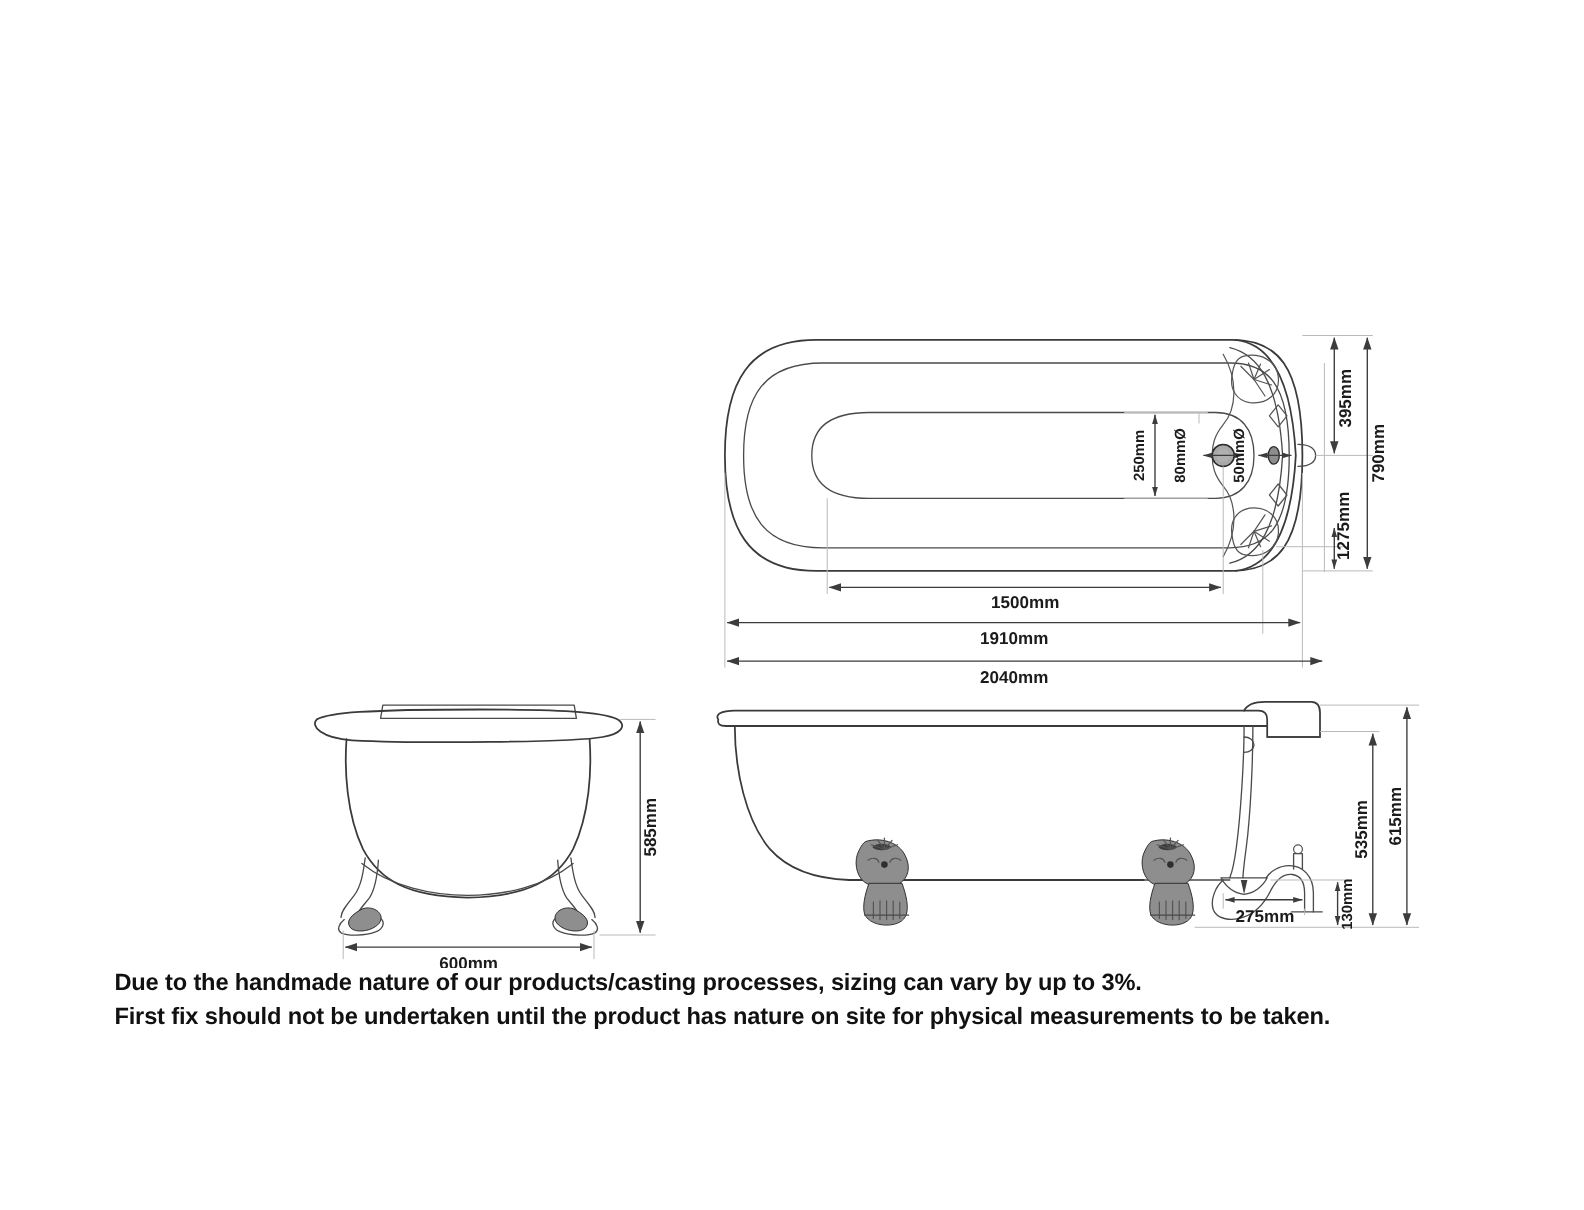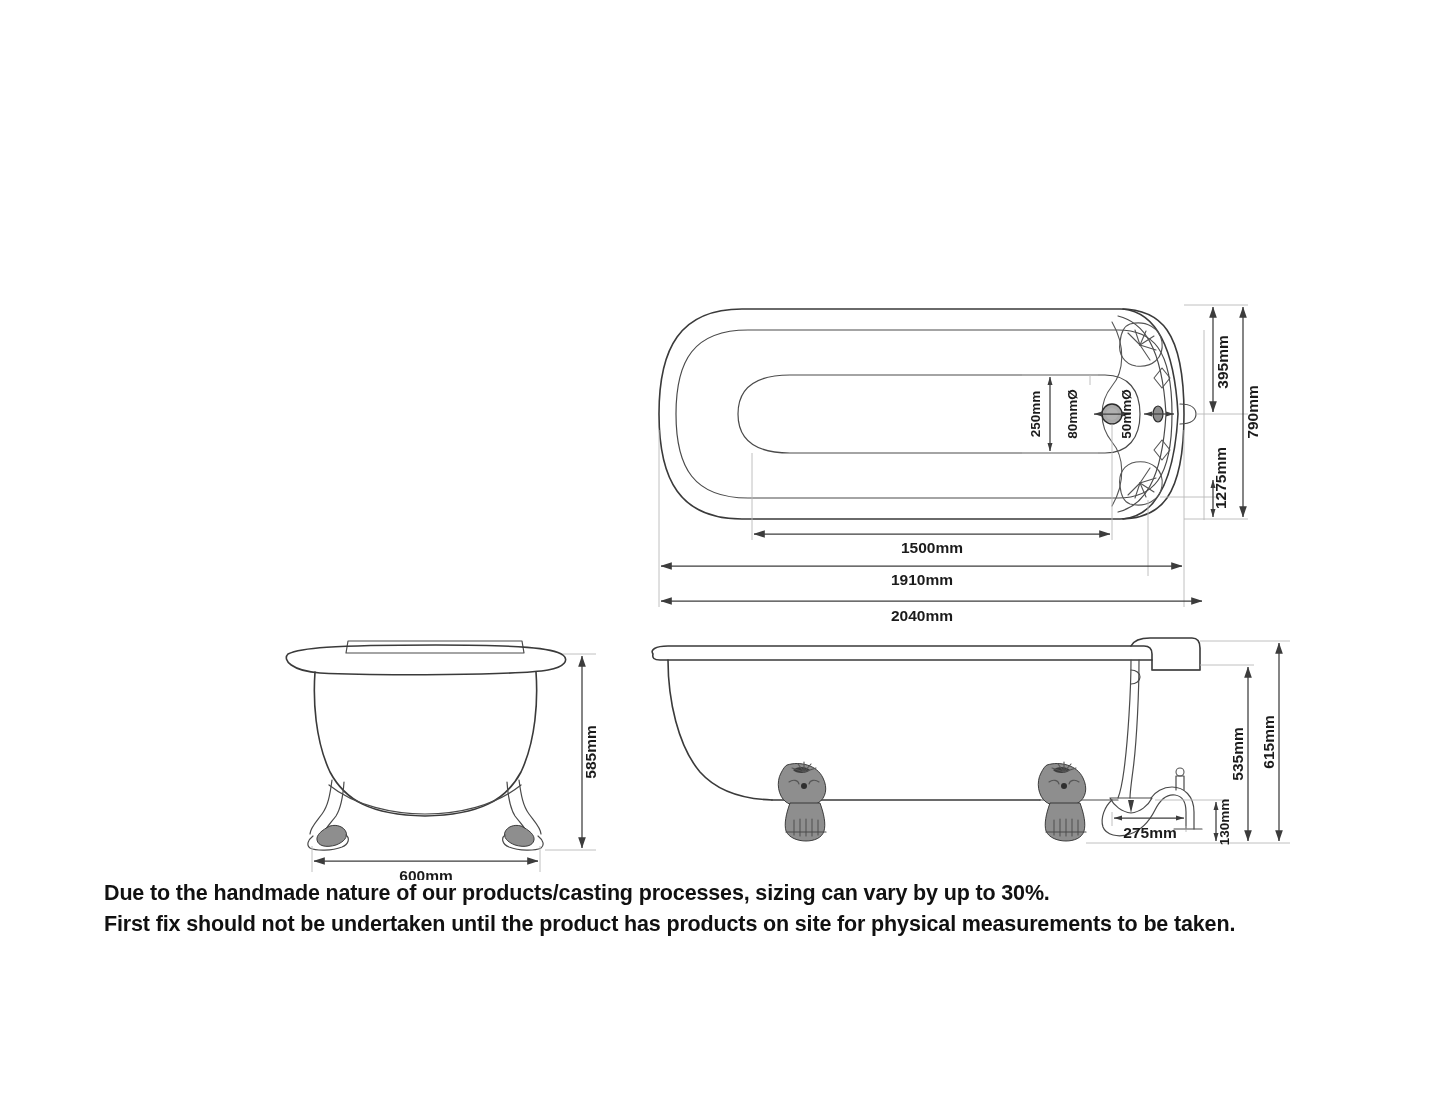--- a/index.html
+++ b/index.html
@@ -435,17 +435,17 @@
 
       <g>
         <line class="dim-line" x1="1279" y1="643" x2="1279" y2="841" marker-start="url(#arrStart)" marker-end="url(#arrEnd)"></line>
         <text class="dim-text" x="1274" y="742" text-anchor="middle" transform="rotate(-90 1274 742)">615mm</text>
       </g>
     </g>
 
   </svg>
 
   <div class="notes">
-    <div class="note-line">Due to the handmade nature of our products/casting processes, sizing can vary by up to 30%.</div>
-    <div class="note-line">First fix should not be undertaken until the product has products on site for physical measurements to be taken.</div>
+    <div class="note-line">Due to the handmade nature of our products/casting processes, sizing can vary by up to 3%.</div>
+    <div class="note-line">First fix should not be undertaken until the product has nature on site for physical measurements to be taken.</div>
   </div>
 
 </div>
 
 </body></html>

